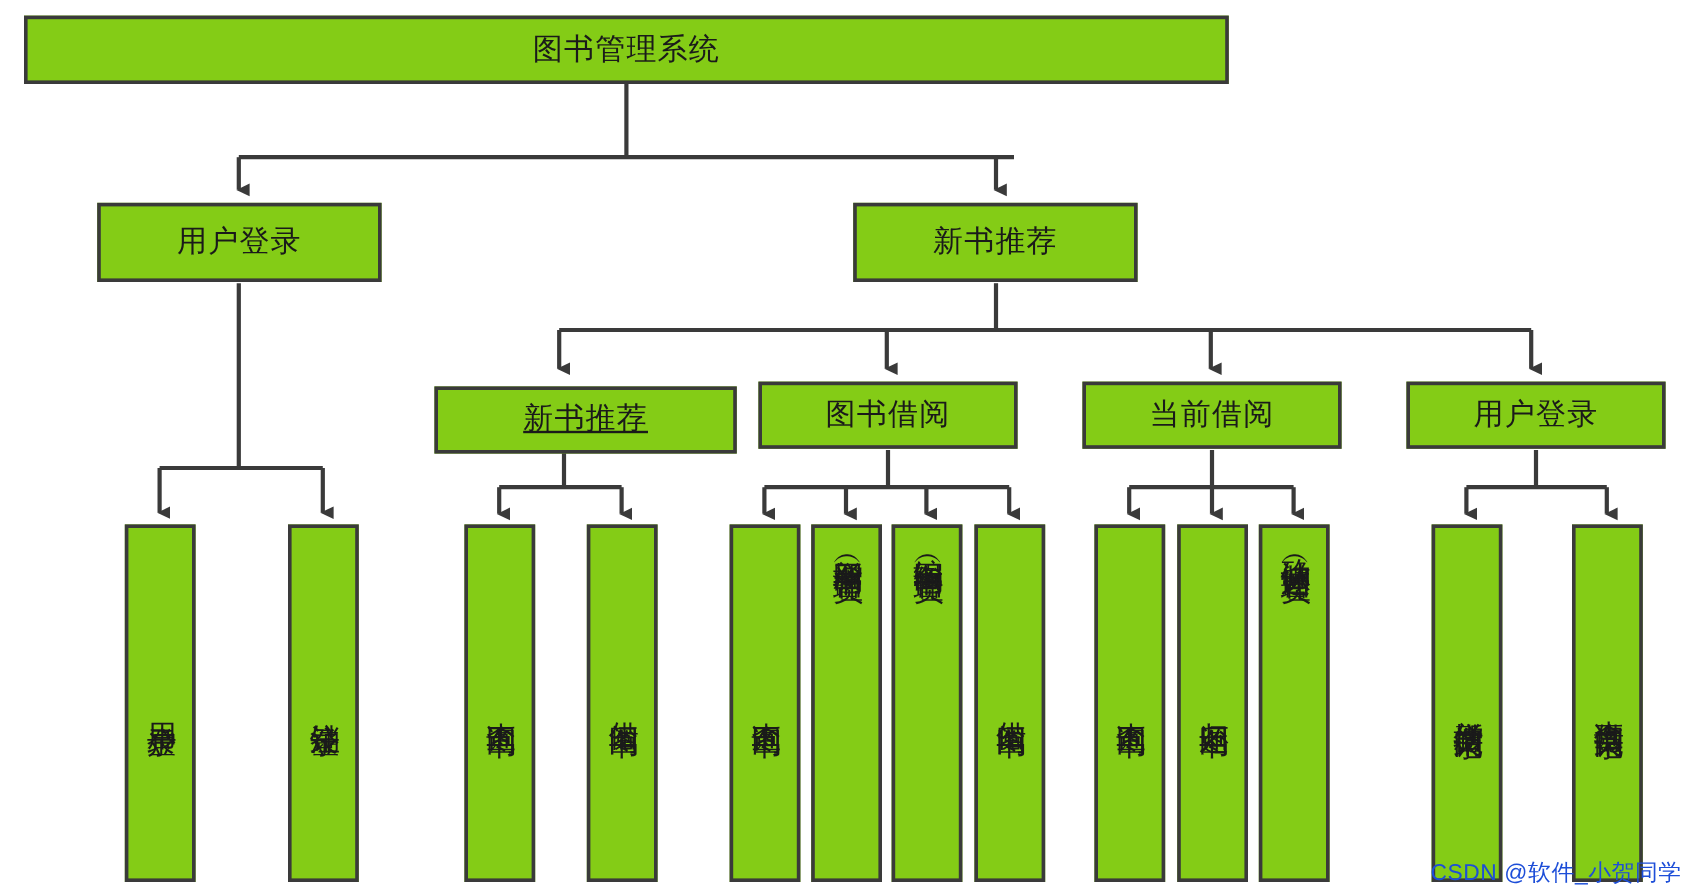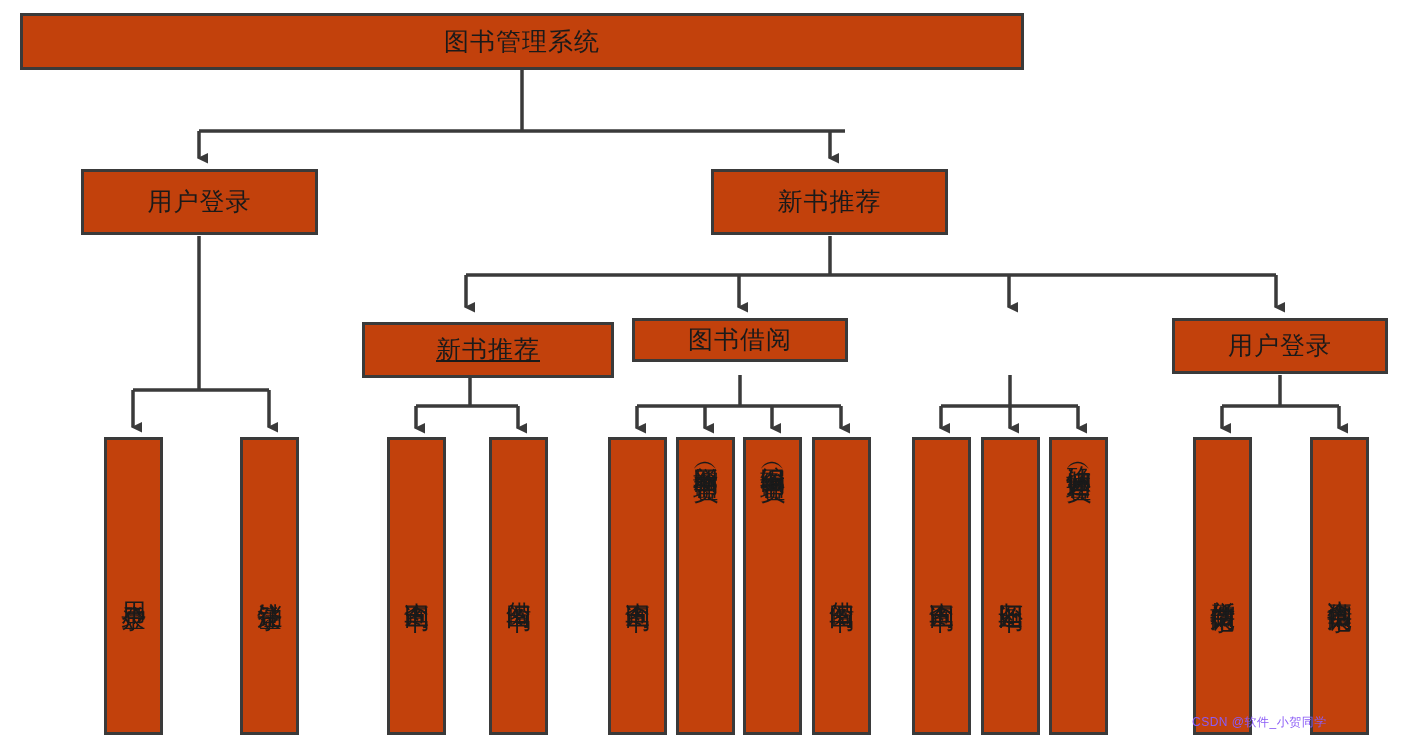--- a/index.html
+++ b/index.html
@@ -21,21 +21,21 @@
     position: absolute;
     left: 0;
     top: 0;
     width: 1405px;
     height: 747px;
     pointer-events: none;
   }
   .node {
     position: absolute;
     box-sizing: border-box;
-    background: #c2410c;
+    background: #84cc16;
     border: 3px solid #3a3a3a;
     display: flex;
     align-items: center;
     justify-content: center;
     color: #1a1a1a;
   }
   .node-h {
     font-size: 25px;
     letter-spacing: 1px;
     line-height: 1.1;
@@ -55,22 +55,22 @@
     letter-spacing: 2px;
     white-space: nowrap;
     display: block;
   }
   .node-v.center-v {
     align-items: center;
     padding-top: 0;
   }
   .watermark {
     position: absolute;
-    font-size: 12px;
-    color: #8b5cf6;
+    font-size: 19px;
+    color: #1d4ed8;
     white-space: nowrap;
     letter-spacing: 0.5px;
   }
 </style>
 </head>
 <body>
 
 <div id="canvas">
 
   <svg id="connectors" viewBox="0 0 1405 747" xmlns="http://www.w3.org/2000/svg">
@@ -132,24 +132,27 @@
   </div>
 
   <div class="node node-h" style="left:711px; top:169px; width:237px; height:66px;">
     <span>新书推荐</span>
   </div>
 
   <div class="node node-h" style="left:362px; top:322px; width:252px; height:56px;text-decoration:underline;">
     <span>新书推荐</span>
   </div>
 
-  <div class="node node-h" style="left:632px; top:318px; width:216px; height:44px;text-align:right;">
+  <div class="node node-h" style="left:632px; top:318px; width:216px; height:56px;text-align:right;">
     <span>图书借阅</span>
   </div>
 
+  <div class="node node-h" style="left:902px; top:318px; width:216px; height:56px;">
+    <span>当前借阅</span>
+  </div>
 
   <div class="node node-h" style="left:1172px; top:318px; width:216px; height:56px;">
     <span>用户登录</span>
   </div>
 
   <div class="node node-v center-v" style="left:104px; top:437px; width:59px; height:298px;">
     <span class="vlabel">用户登录</span>
   </div>
 
   <div class="node node-v center-v" style="left:240px; top:437px; width:59px; height:298px;">

